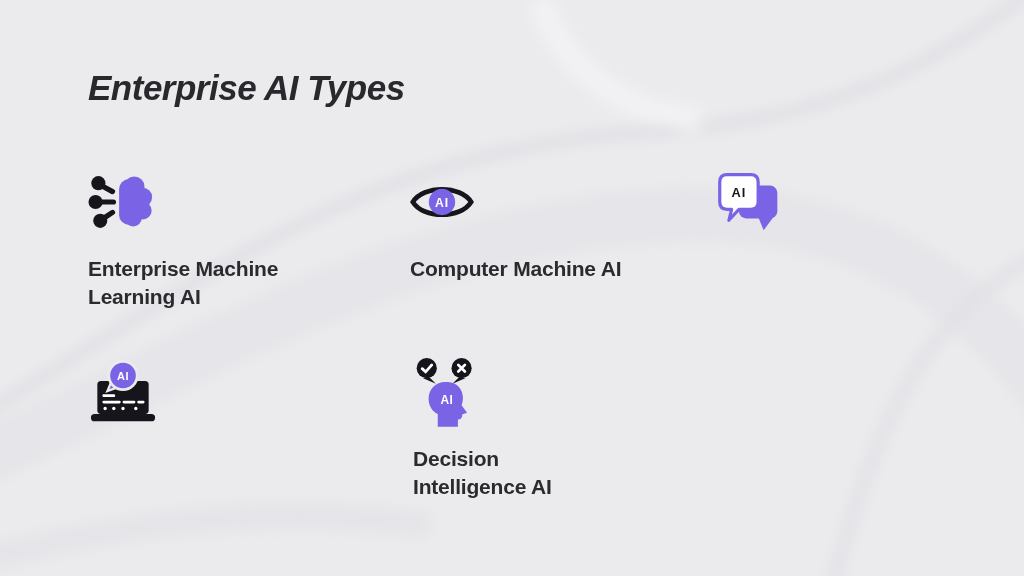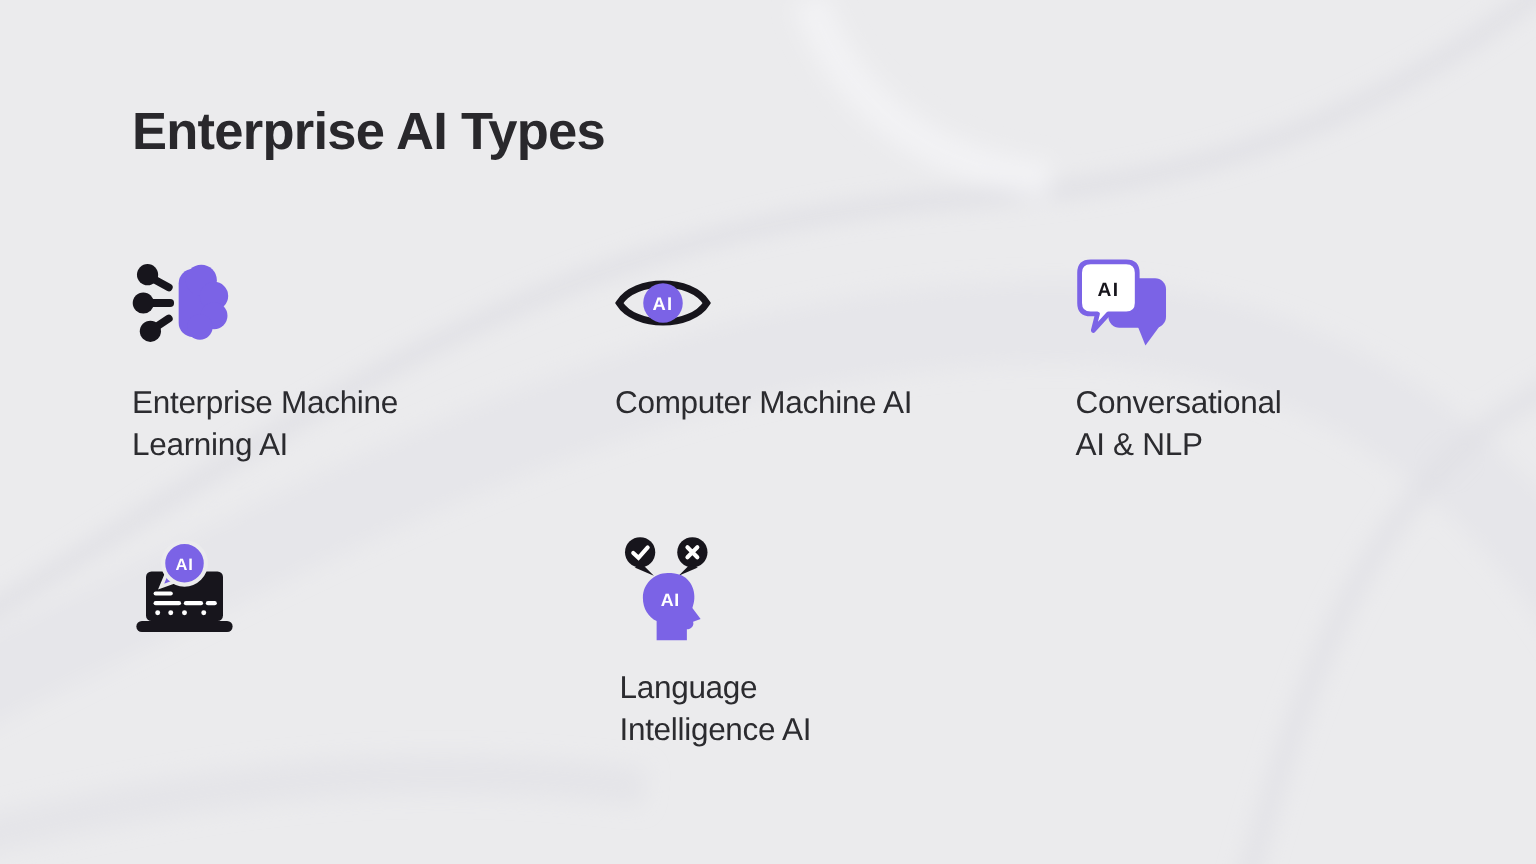--- a/index.html
+++ b/index.html
@@ -12,28 +12,29 @@
   }
   .stage {
     position:absolute; left:0; top:0; width:1024px; height:576px;
     background:#ebebed; overflow:hidden;
   }
   .bg-swirls { position:absolute; left:0; top:0; pointer-events:none; }
   .title {
     position:absolute; left:88px; top:68px;
     font-size:35px; font-weight:800; letter-spacing:-0.5px;
     color:#29282c;
+    font-style:italic;
   }
   .item { position:absolute; }
   .icon-wrap {
     height:78px; display:flex; align-items:center;
     margin-bottom:14px;
   }
   .label {
-    font-size:21px; line-height:28px; font-weight:400;
+    font-size:21px; line-height:28px; font-weight:700;
     color:#2b2b2f; white-space:pre-line; letter-spacing:-0.2px;
   }
   .item-1 { left:88px;  top:163px; }
   .item-2 { left:410px; top:163px; }
   .item-3 { left:717px; top:163px; }
   .item-4 { left:88px;  top:353px; }
   .item-5 { left:413px; top:353px; }
   svg text {
     font-family:"Liberation Sans", sans-serif;
     font-weight:bold;
@@ -102,22 +103,20 @@
     <div class="icon-wrap">
       <svg width="64" height="60" viewBox="0 0 70 64">
         <g fill="#7B63E6">
           <rect x="24" y="14" width="42" height="36" rx="8"></rect>
           <path d="M45 48 H62 L51 63 Z"></path>
         </g>
         <path d="M11 2 H37 Q45 2 45 10 V32 Q45 40 37 40 H24 L13 52 L16 40 H11 Q3 40 3 32 V10 Q3 2 11 2 Z" fill="#ffffff" stroke="#7B63E6" stroke-width="3.5" stroke-linejoin="round"></path>
         <text x="24" y="27" text-anchor="middle" font-size="14" letter-spacing="1" fill="#17151c">AI</text>
       </svg>
     </div>
-    <div class="label">Conversational
-AI &amp; NLP</div>
   </div>
 
   <div class="item item-4">
     <div class="icon-wrap">
       <svg width="70" height="66" viewBox="0 0 76 72">
         <rect x="10" y="24" width="56" height="36" rx="4" fill="#17151c"></rect>
         <rect x="3" y="60" width="70" height="8" rx="4" fill="#17151c"></rect>
         <g>
           <path d="M26 23 L21 35 L32 31 Z" fill="#7B63E6" stroke="#ebebed" stroke-width="2.5"></path>
           <circle cx="38" cy="18" r="15.5" fill="#7B63E6" stroke="#ebebed" stroke-width="3"></circle>
@@ -153,17 +152,17 @@
           </g>
         </g>
         <g stroke="#ffffff" stroke-width="3" stroke-linecap="round" fill="none">
           <path d="M10 13.5 L13.8 17 L20.5 9.5"></path>
           <path d="M49.4 9.4 L56.6 16.6 M56.6 9.4 L49.4 16.6"></path>
         </g>
         <path d="M35 28 C25 28 17 36 17 46 C17 54 21 60 27 63 L27 77 L49 77 L49 69 C52 69 54.5 66.5 53.5 63.5 L59 61.5 L53 53.5 C56.5 45 54 34 45 29.8 C42 28.4 38.5 28 35 28 Z" fill="#7B63E6"></path>
         <text x="37" y="52" text-anchor="middle" font-size="13" letter-spacing="0.5" fill="#ffffff">AI</text>
       </svg>
     </div>
-    <div class="label">Language
+    <div class="label">Decision
 Intelligence AI</div>
   </div>
 
 </div>
 
 </body></html>

